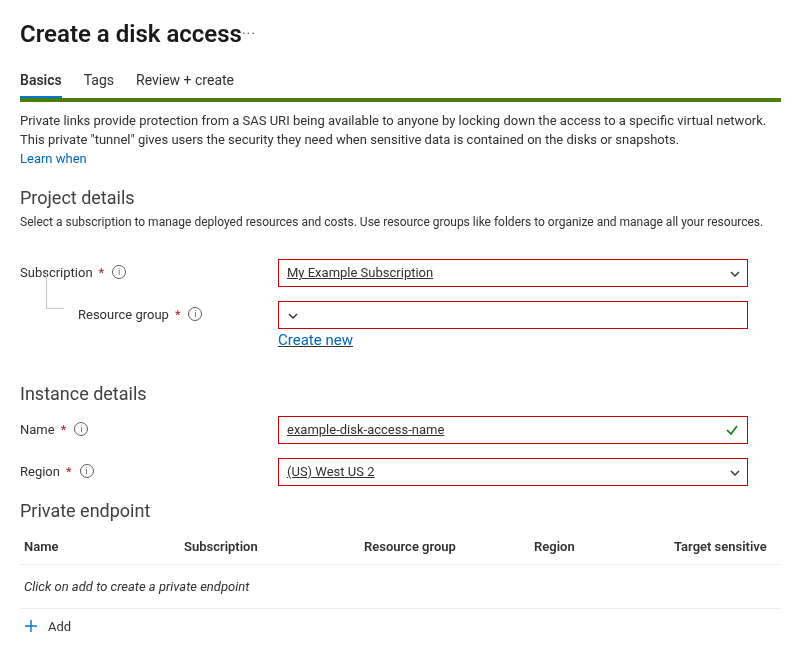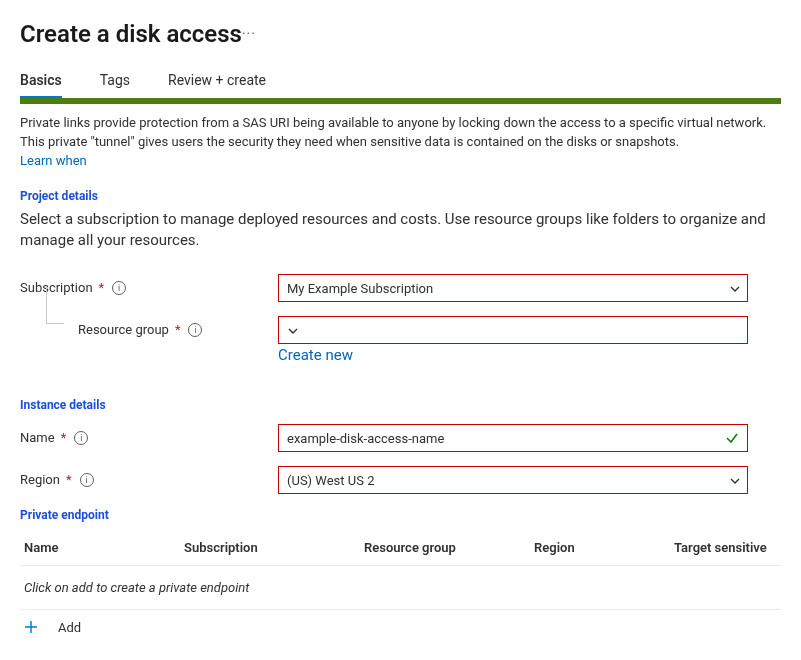--- a/index.html
+++ b/index.html
@@ -9,47 +9,47 @@
     font-size: 13px;
     color: #323130;
     background: #fff;
     width: 801px;
     height: 660px;
     padding: 20px 20px 10px 20px;
   }
   .header { display: flex; align-items: center; margin-bottom: 24px; }
   .page-title { font-size: 24px; font-weight: 600; color: #1b1a19; margin: 0; }
   .ellipsis { color: #605e5c; font-size: 14px; letter-spacing: 1px; cursor: pointer; }
-  .tabs { display: flex; gap: 38px; border-bottom: 6px solid #4d7c0f; margin-bottom: 10px; }
+  .tabs { display: flex; gap: 22px; border-bottom: 4px solid #4d7c0f; margin-bottom: 10px; }
   .tab {
     padding: 0 0 8px 0;
     font-size: 14px;
     color: #323130;
     cursor: pointer;
     border-bottom: 2px solid transparent;
   }
   .tab.active { font-weight: 600; border-bottom: 2px solid #0078d4; }
   .intro { font-size: 13px; line-height: 1.45; color: #323130; margin-bottom: 18px; max-width: 760px; }
   .link { color: #0067b8; text-decoration: none; cursor: pointer; }
-  .section-title { font-size: 12px; font-weight: 700; margin: 6px 0 6px 0; color: #1d4ed8; }
-  .section-desc { font-size: 15px; color: #323130; line-height: 1.45; margin-bottom: 22px; max-width: 760px; }
+  .section-title { font-size: 18px; font-weight: 400; margin: 6px 0 6px 0; color: #404040; }
+  .section-desc { font-size: 12px; color: #323130; line-height: 1.45; margin-bottom: 28px; max-width: 760px; }
   .field-row { display: flex; align-items: flex-start; margin-bottom: 14px; }
   .field-row.indented .label-cell { padding-left: 58px; position: relative; }
   .tree-line {
     position: absolute; left: 26px; top: -30px; width: 18px; height: 38px;
     border-left: 1px solid #c8c6c4; border-bottom: 1px solid #c8c6c4;
   }
   .label-cell { width: 258px; display: flex; align-items: center; gap: 4px; padding-top: 6px; font-size: 13px; }
   .required { color: #a4262c; margin-left: 2px; }
   .info-icon {
     display: inline-flex; align-items: center; justify-content: center;
     width: 14px; height: 14px; border: 1px solid #605e5c; border-radius: 50%;
     font-size: 9px; color: #605e5c; margin-left: 4px; cursor: pointer;
   }
-  .control-cell { flex: 1; max-width: 470px; }
+  .control-cell { flex: 1; max-width: 470px; text-decoration: underline; }
   .field-box {
     position: relative;
     border: 1.5px solid #c80000;
     height: 28px;
     display: flex;
     align-items: center;
     padding: 0 8px;
     background: #fff;
     cursor: pointer;
   }
@@ -66,21 +66,21 @@
   .thead { display: flex; font-weight: 600; font-size: 13px; color: #323130; padding: 10px 4px; }
   .col-name { width: 160px; }
   .col-sub { width: 180px; }
   .col-rg { width: 170px; }
   .col-region { width: 140px; }
   .col-target { flex: 1; }
   .empty-row {
     border-top: 1px solid #edebe9; border-bottom: 1px solid #edebe9;
     padding: 14px 4px; font-style: italic; color: #323130; font-size: 13px;
   }
-  .add-row { display: flex; align-items: flex-start; gap: 20px; padding: 10px 4px; cursor: pointer; }
+  .add-row { display: flex; align-items: flex-start; gap: 10px; padding: 10px 4px; cursor: pointer; }
   .plus {
     width: 14px; height: 14px; color: #0078d4; display: inline-flex;
   }
   .add-label { color: #323130; font-size: 13px; }
   .below { margin-top: 2px; }
 </style>
 </head>
 <body>
 
 <div class="header">

